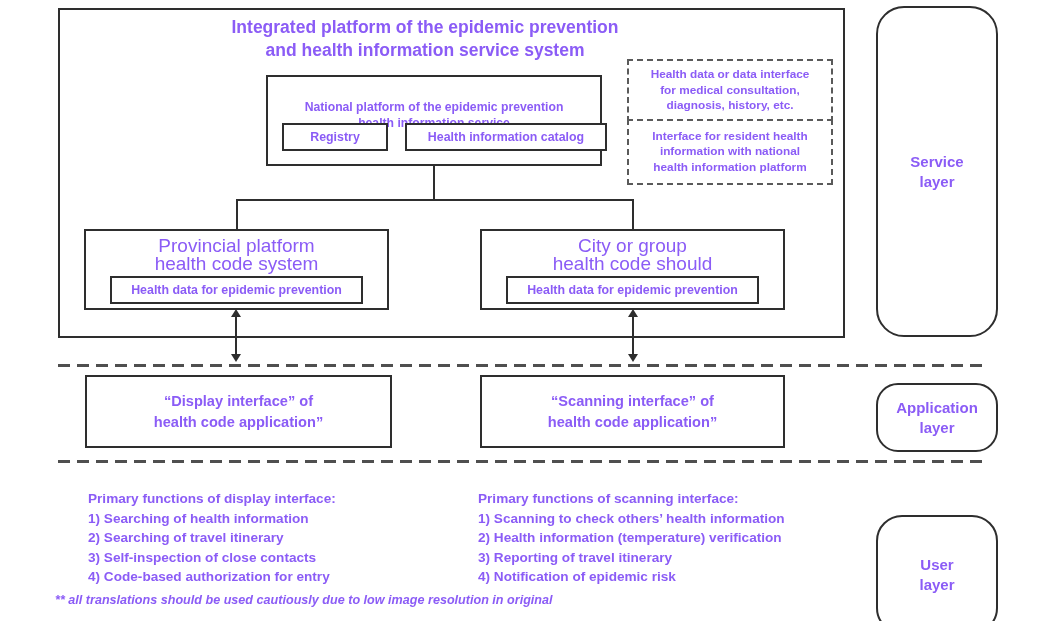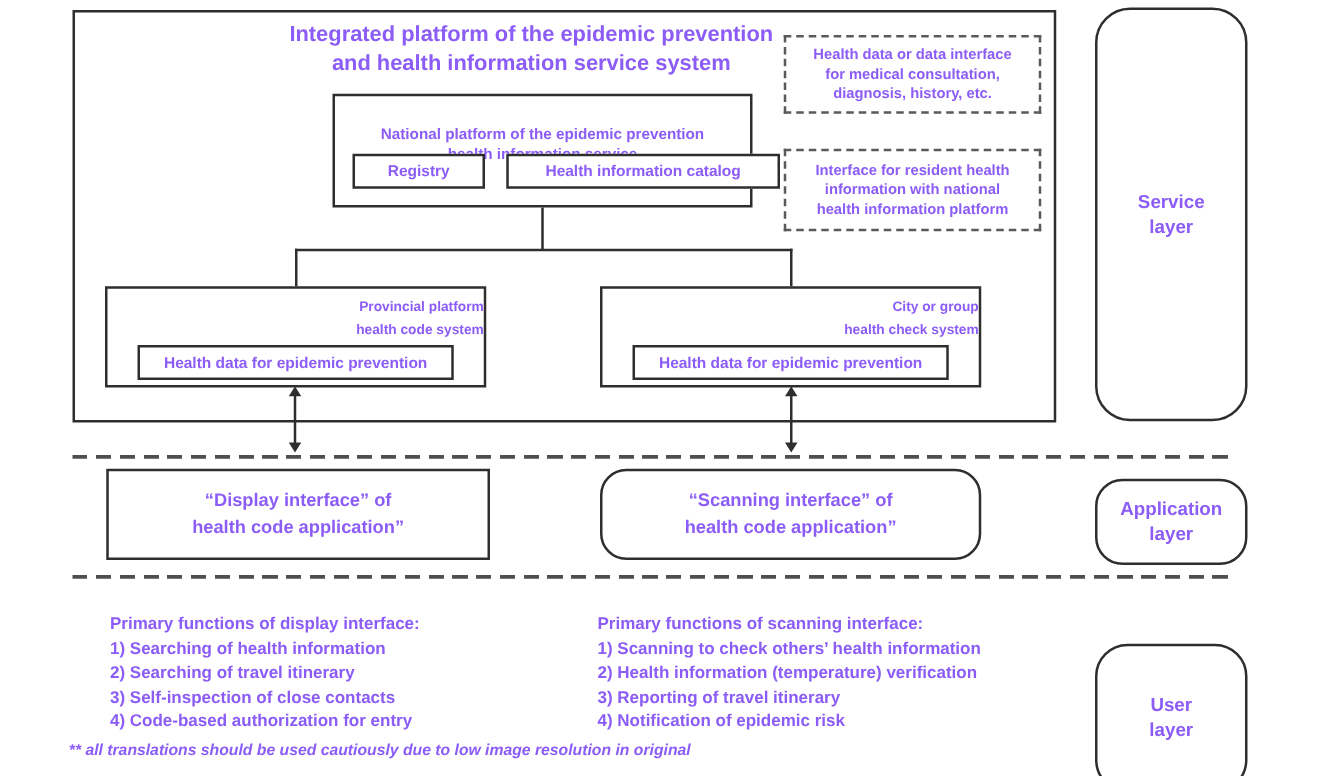--- a/index.html
+++ b/index.html
@@ -52,84 +52,84 @@
     display:flex;align-items:center;justify-content:center;
     text-align:center;
     font-weight:700;font-size:15px;line-height:20px;
   }
   .title{
     font-weight:700;font-size:17.5px;line-height:23px;text-align:center;
   }
   .smalltxt{font-weight:700;font-size:11.8px;line-height:15.5px;}
   .boxhead{font-weight:700;font-size:12.2px;line-height:16px;text-align:center;}
   .subbox{font-weight:700;font-size:12.4px;}
-  .bighead{font-weight:700;font-size:11px;line-height:18px;text-align:right;}
+  .bighead{font-weight:400;font-size:19px;line-height:18px;text-align:center;}
   .appbox{font-weight:700;font-size:14.6px;line-height:21px;}
   .funcs{font-weight:700;font-size:13.6px;line-height:19.6px;}
   .funcs div{white-space:nowrap;}
   .footnote{font-weight:700;font-style:italic;font-size:12.6px;}
 </style>
 </head>
 <body>
 
 <div id="canvas">
 
   <div class="box" style="left:58px;top:8px;width:787px;height:330px;"></div>
 
   <div class="abs title ml" style="left:120px;top:16px;width:610px;">Integrated platform of the epidemic prevention
 and health information service system</div>
 
 
   <div class="box" style="left:266px;top:75px;width:336px;height:91px;">
     <div class="abs boxhead ml" style="left:0;top:22px;width:100%;">National platform of the epidemic prevention
 health information service</div>
     <div class="box ctr subbox" style="left:14px;top:46px;width:106px;height:28px;">Registry</div>
-    <div class="box ctr subbox" style="left:137px;top:46px;width:219px;height:28px;">Health information catalog</div>
+    <div class="box ctr subbox" style="left:137px;top:46px;width:202px;height:28px;">Health information catalog</div>
   </div>
 
-  <div class="dashedbox ctr smalltxt ml" style="left:627px;top:28px;width:206px;height:63px;">Health data or data interface
+  <div class="dashedbox ctr smalltxt ml" style="left:627px;top:59px;width:206px;height:63px;">Health data or data interface
 for medical consultation,
 diagnosis, history, etc.</div>
 
   <div class="dashedbox ctr smalltxt ml" style="left:627px;top:119px;width:206px;height:66px;">Interface for resident health
 information with national
 health information platform</div>
 
   <div class="line" style="left:433px;top:166px;width:2px;height:34px;"></div>
   <div class="line" style="left:236px;top:199px;width:398px;height:2px;"></div>
   <div class="line" style="left:236px;top:199px;width:2px;height:31px;"></div>
   <div class="line" style="left:632px;top:199px;width:2px;height:31px;"></div>
 
   <div class="box" style="left:84px;top:229px;width:305px;height:81px;">
     <div class="abs bighead ml" style="left:0;top:6px;width:100%;">Provincial platform
 health code system</div>
     <div class="box ctr subbox" style="left:24px;top:45px;width:253px;height:28px;">Health data for epidemic prevention</div>
   </div>
 
   <div class="box" style="left:480px;top:229px;width:305px;height:81px;">
     <div class="abs bighead ml" style="left:0;top:6px;width:100%;">City or group
-health check system</div>
+health code should</div>
     <div class="box ctr subbox" style="left:24px;top:45px;width:253px;height:28px;">Health data for epidemic prevention</div>
   </div>
 
   <div class="line" style="left:235px;top:315px;width:2px;height:42px;"></div>
   <div class="arrow-up" style="left:231px;top:309px;"></div>
   <div class="arrow-down" style="left:231px;top:354px;"></div>
 
   <div class="line" style="left:632px;top:315px;width:2px;height:42px;"></div>
   <div class="arrow-up" style="left:628px;top:309px;"></div>
   <div class="arrow-down" style="left:628px;top:354px;"></div>
 
   <div class="dashline" style="left:58px;top:364px;width:928px;"></div>
   <div class="dashline" style="left:58px;top:460px;width:928px;"></div>
 
   <div class="box ctr appbox ml" style="left:85px;top:375px;width:307px;height:73px;">“Display interface” of
 health code application”</div>
 
-  <div class="box ctr appbox ml" style="left:480px;top:375px;width:305px;height:73px;border-radius:21px;">“Scanning interface” of
+  <div class="box ctr appbox ml" style="left:480px;top:375px;width:305px;height:73px;">“Scanning interface” of
 health code application”</div>
 
   <div class="abs funcs" style="left:88px;top:489px;width:385px;">
     <div>Primary functions of display interface:</div>
     <div>1) Searching of health information</div>
     <div>2) Searching of travel itinerary</div>
     <div>3) Self-inspection of close contacts</div>
     <div>4) Code-based authorization for entry</div>
   </div>
 

